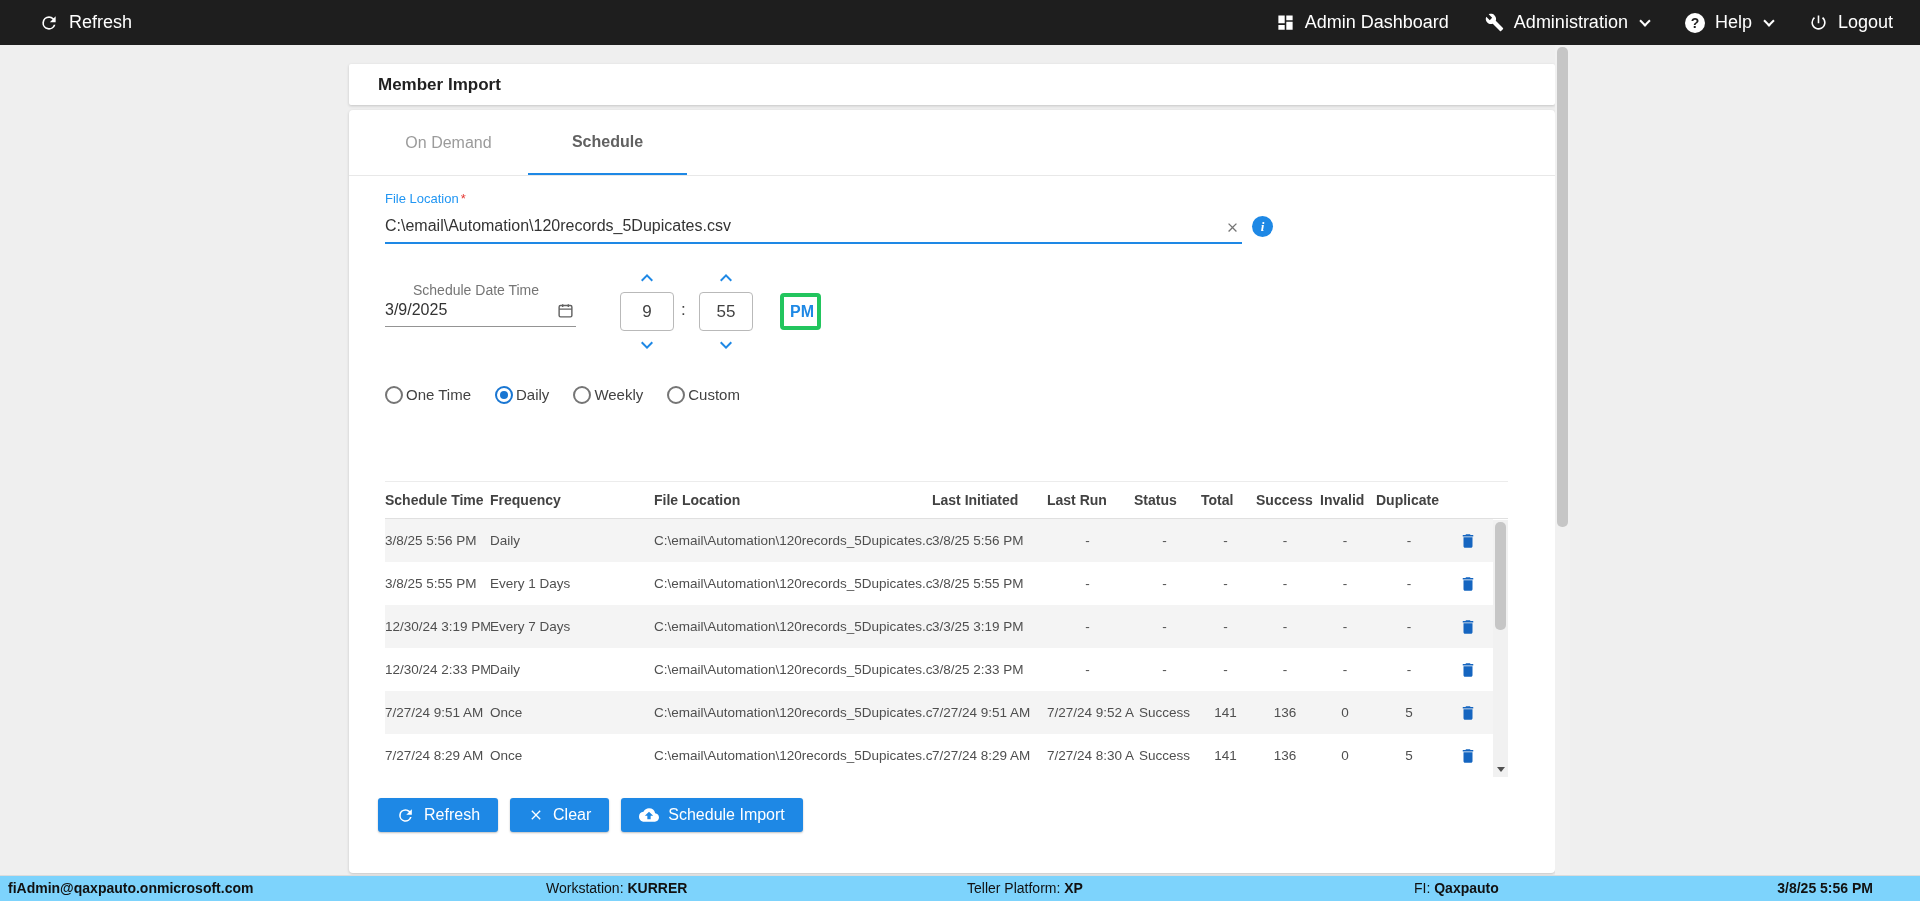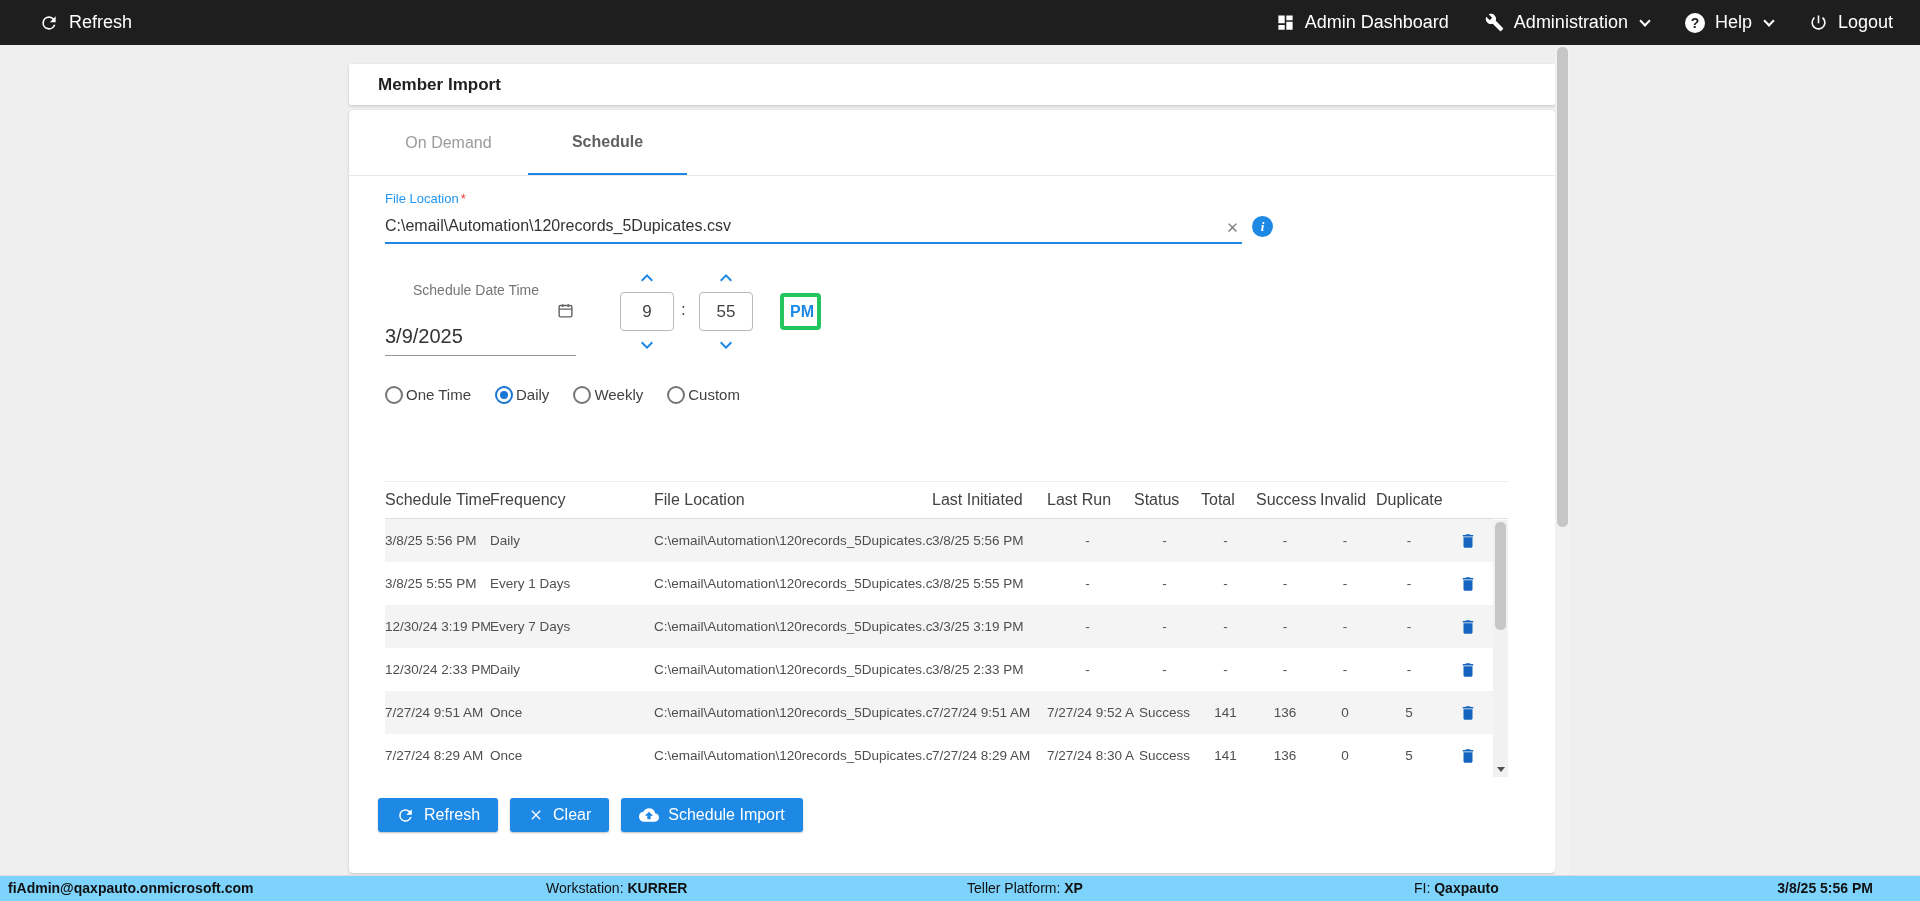--- a/index.html
+++ b/index.html
@@ -68,21 +68,21 @@
     font-size:13px; font-weight:700; font-style:italic; font-family:"Liberation Serif", serif;
     text-align:center; line-height:21px; margin-left:10px; margin-bottom:7px; cursor:pointer;
   }
 
   
   .datetime-row { position:relative; height:91px; margin-top:23px; }
   .date-label { position:absolute; left:0; top:15px; font-size:14px; color:#757575;margin-left:28px; }
   .date-wrap { position:absolute; left:0; top:32px; width:191px; }
   .date-input {
     width:100%; border:none; border-bottom:1px solid #949494; outline:none;
-    font-size:20px; color:#333; padding:2px 24px 7px 0; background:transparent; font-family:inherit;margin-top:24px;
+    font-size:16px; color:#333; padding:2px 24px 7px 0; background:transparent; font-family:inherit;
   }
   .cal-icon { position:absolute; right:2px; top:3px; cursor:pointer; background:none; border:none; padding:0; display:flex; }
   .spin-arrow { position:absolute; background:none; border:none; padding:0; cursor:pointer; display:flex; }
   .up-hour   { left:250px; top:-1px; }
   .up-min    { left:329px; top:-1px; }
   .down-hour { left:250px; top:66px; }
   .down-min  { left:329px; top:66px; }
   .spin-box {
     position:absolute; top:25px; width:54px; height:39px; border:1px solid #b9b9b9; border-radius:4px;
     display:flex; align-items:center; justify-content:center; font-size:17px; color:#424242; cursor:text;
@@ -110,21 +110,21 @@
     background:#1976d2; border-radius:50%;
   }
   .radio-label { font-size:15px; color:#424242; }
 
   
   .table-wrap { width:1123px; margin-top:77px; position:relative; }
   .thead {
     display:flex; align-items:center; height:38px;
     border-top:1px solid #ececec; border-bottom:1px solid #e0e0e0; padding-right:15px;
   }
-  .hcell { font-size:16px; font-weight:400; color:#424242; padding-right:6px; white-space:nowrap; }
+  .hcell { font-size:14px; font-weight:700; color:#424242; padding-right:6px; white-space:nowrap; }
   .tbody { height:258px; overflow:hidden; margin-right:15px; }
   .trow { display:flex; align-items:center; height:43px; }
   .trow:nth-child(odd) { background:#f4f4f4; }
   .tcell { font-size:13.5px; color:#4f4f4f; padding-right:6px; white-space:nowrap; overflow:hidden; }
   .c0{width:105px} .c1{width:164px} .c2{width:278px} .c3{width:115px}
   .c4{width:87px} .c5{width:67px} .c6{width:55px} .c7{width:64px} .c8{width:56px} .c9{width:72px}
   .c10{flex:1}
   .trow .c4,.trow .c5,.trow .c6,.trow .c7,.trow .c8,.trow .c9 { text-align:center; }
   .trow .c10 { display:flex; justify-content:center; }
   .trash-btn { background:none; border:none; padding:2px; cursor:pointer; display:flex; }

